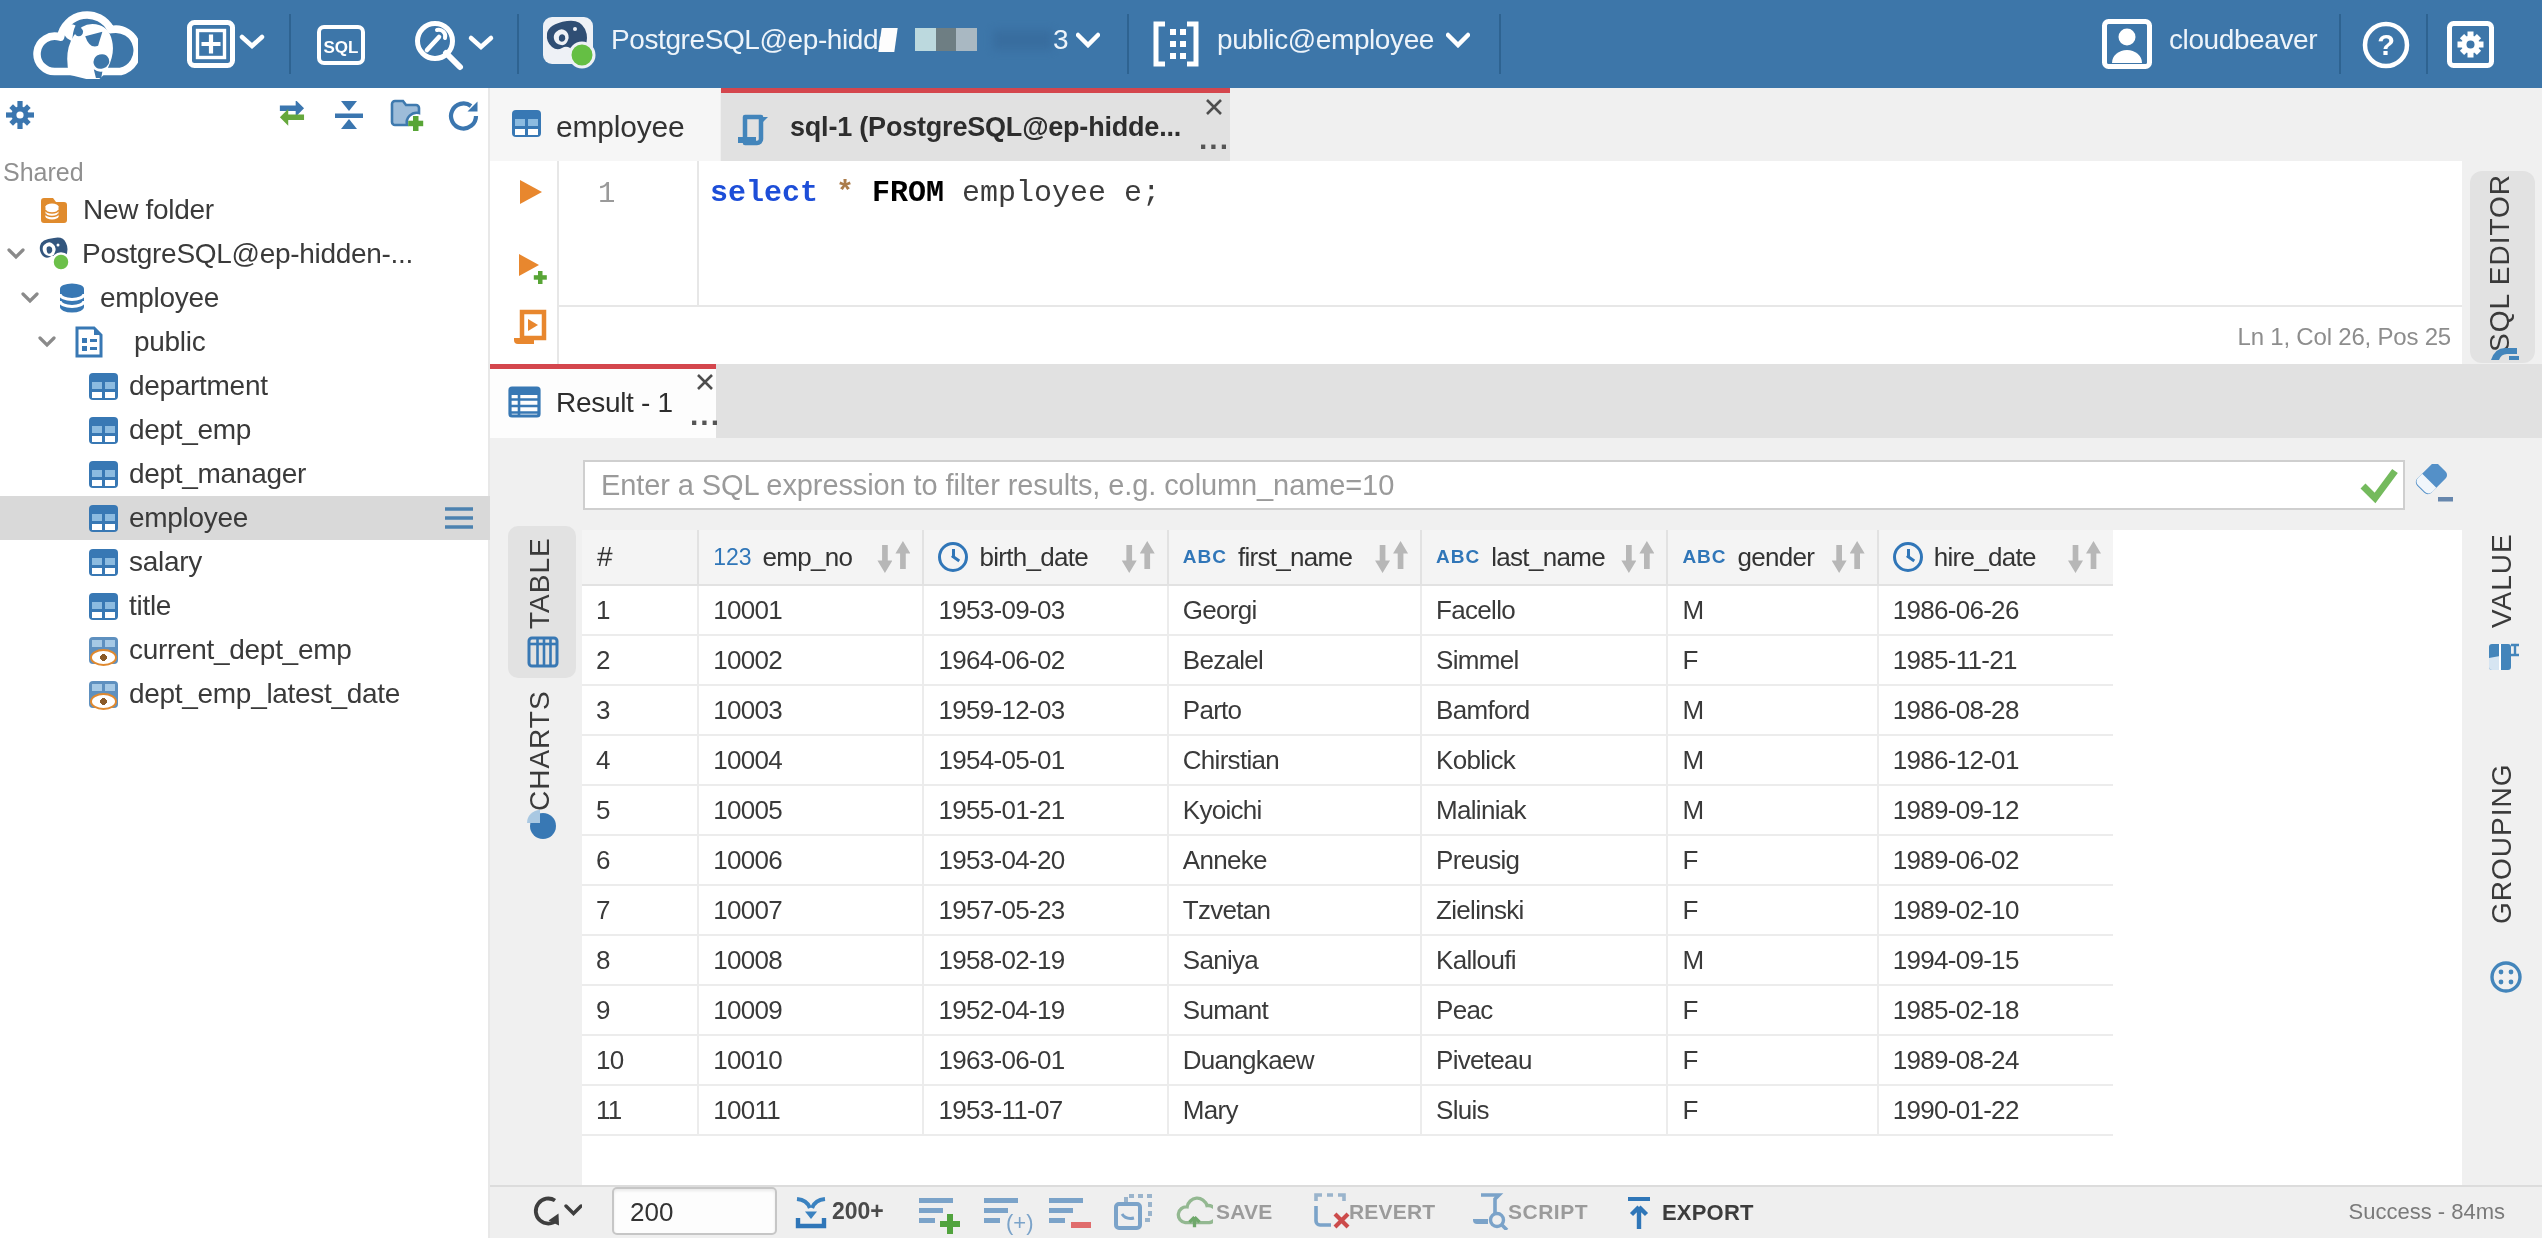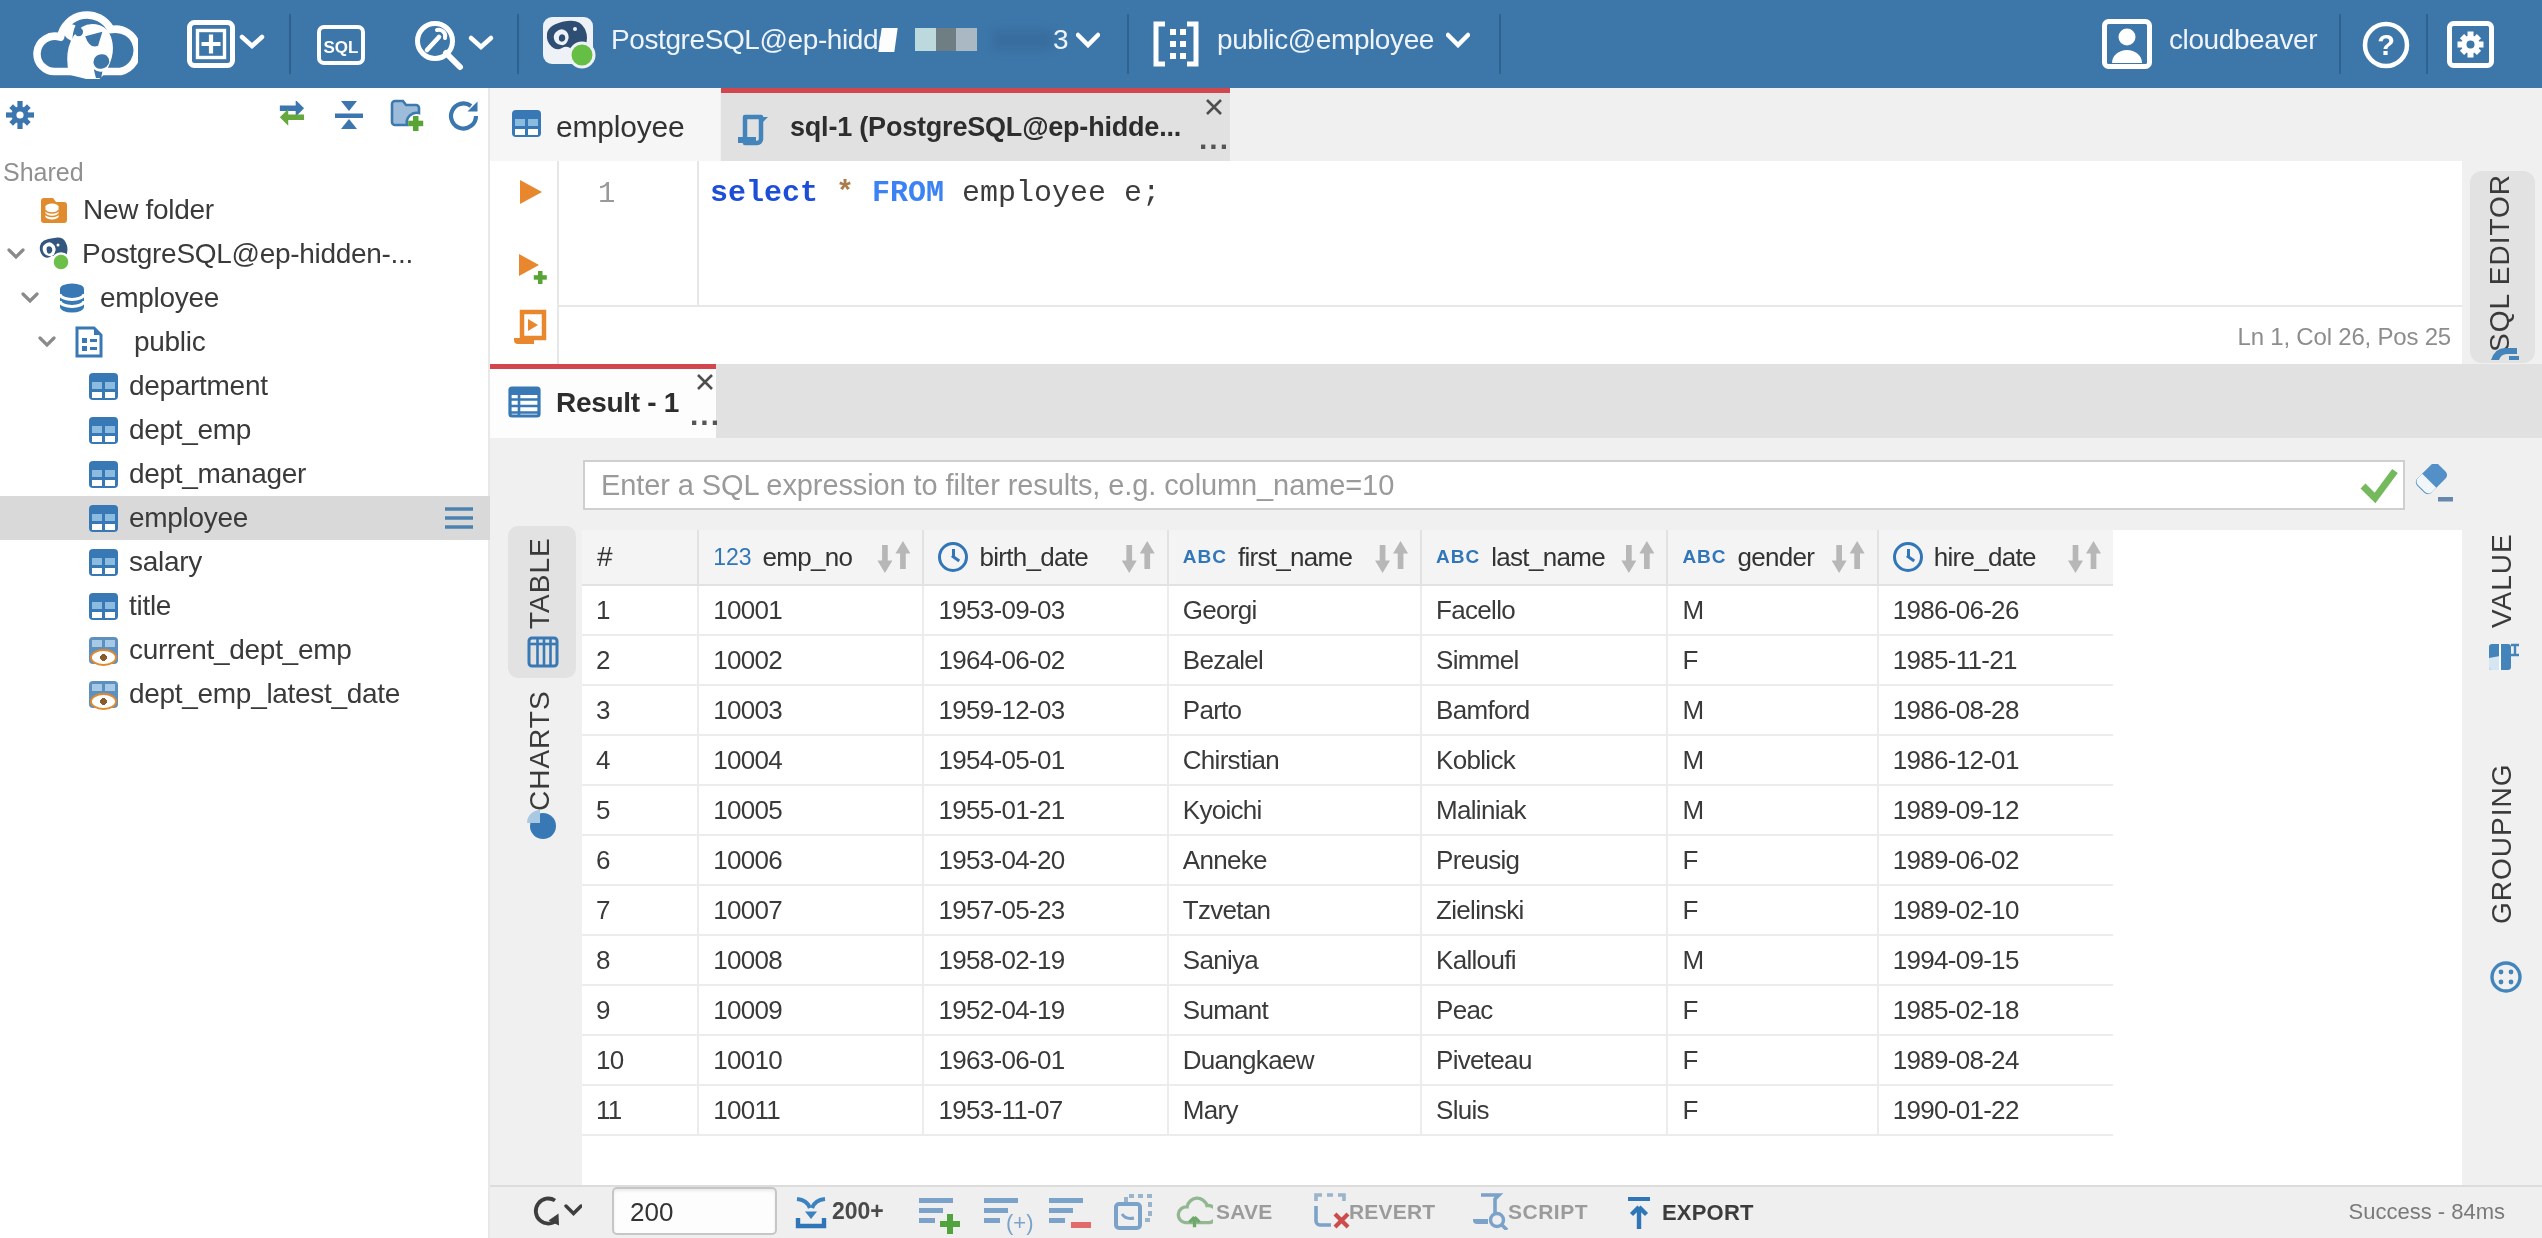--- a/index.html
+++ b/index.html
@@ -283,39 +283,39 @@
         <rect x="20" y="17" width="4.5" height="13"></rect>
         <rect x="15.8" y="21.2" width="13" height="4.5"></rect>
       </g>
     </svg></div>
 <div class="a" id="execscript" style="left:511px;top:309px"><svg width="38" height="36" viewBox="0 0 38 36">
 <path d="M11 3 h22 v26 h-22 z" fill="none" stroke="#e8872e" stroke-width="4.5"></path>
 <path d="M17 10 L27 16 L17 22 z" fill="#e8872e"></path>
 <path d="M3 29 h20 v6 h-16 a4 4 0 0 1 -4 -4 z" fill="#e8872e"></path>
 </svg></div>
 <div class="a" style="left:598px;top:178px;font-family:'Liberation Mono',monospace;font-size:29px;color:#9a9a9a">1</div>
-<div class="a" style="left:710px;top:176px;font-family:'Liberation Mono',monospace;font-size:30px;font-weight:bold;color:#444"><span style="color:#1d4ed8">select</span> <span style="color:#ab7c4a">*</span> <span style="color:#3b82f6">FROM</span><span style="font-weight:normal;color:#3c3c3c"> employee e;</span></div>
+<div class="a" style="left:710px;top:176px;font-family:'Liberation Mono',monospace;font-size:30px;font-weight:bold;color:#444"><span style="color:#1d4ed8">select</span> <span style="color:#ab7c4a">*</span> <span style="color:#000000">FROM</span><span style="font-weight:normal;color:#3c3c3c"> employee e;</span></div>
 <div class="a" style="left:2100px;top:323px;width:351px;font-size:24px;letter-spacing:-0.2px;color:#8d8d8d;text-align:right">Ln 1, Col 26, Pos 25</div>
 
 <div class="a" style="left:2462px;top:161px;width:80px;height:203px;background:#f0f0f0"></div>
 <div class="a" style="left:2470px;top:171px;width:65px;height:192px;background:#e2e2e2;border-radius:12px"></div>
 <div class="a vtx" style="left:2484px;top:183px;height:160px;font-size:28px;color:#3a3a3a">SQL EDITOR</div>
 <div class="a" id="sqleditoricon" style="left:2489px;top:346px"><svg width="30" height="16" viewBox="0 0 30 16">
       <path d="M2 14 q4 -12 14 -12 h12 v6 h-10 q-6 0 -8 6 z" fill="#4385bb"></path>
       <rect x="20" y="10" width="10" height="4" fill="#4385bb"></rect>
     </svg></div>
 
 <div class="a" style="left:490px;top:364px;width:2052px;height:74px;background:#e1e1e1"></div>
 <div class="a" style="left:490px;top:364px;width:226px;height:74px;background:#fdfdfd;border-top:5px solid #d4464d"></div>
 <div class="a" id="resicon" style="left:508px;top:386px"><svg width="33" height="32" viewBox="0 0 33 32">
 <rect x="2" y="2" width="29" height="28" rx="2" fill="none" stroke="#3878b4" stroke-width="3.2"></rect>
 <rect x="2" y="2" width="29" height="7" fill="#3878b4"></rect>
 <path d="M2 13.5 h29 M2 20 h29 M2 26.5 h29 M11 9 v21" stroke="#3878b4" stroke-width="2.6"></path>
 </svg></div>
-<div class="a" style="left:556px;top:387px;font-size:28px;letter-spacing:-0.3px;font-weight:bold;color:#2d2d2d">Result - 1</div>
+<div class="a" style="left:556px;top:387px;font-size:28px;letter-spacing:-0.3px;font-weight:normal;color:#2d2d2d">Result - 1</div>
 <div class="a" id="closex2" style="left:696px;top:373px"><svg width="18" height="18" viewBox="0 0 18 18">
       <path d="M2 2 L16 16 M16 2 L2 16" stroke="#4e4e4e" stroke-width="2.6"></path>
     </svg></div>
 <div class="a" style="left:690px;top:398px;font-size:30px;font-weight:bold;color:#555;letter-spacing:2px">...</div>
 
 <div class="a" style="left:490px;top:438px;width:2052px;height:92px;background:#f0f0f0"></div>
 <div class="a" style="left:583px;top:460px;width:1822px;height:50px;background:#fff;border:2px solid #cfcfcf"></div>
 <div class="a" style="left:601px;top:469px;font-size:29px;letter-spacing:-0.1px;color:#9a9a9a">Enter a SQL expression to filter results, e.g. column_name=10</div>
 <div class="a" id="checkicon" style="left:2358px;top:466px"><svg width="42" height="38" viewBox="0 0 42 38">
       <path d="M5 20 L17 32 L37 5" fill="none" stroke="#74ba5d" stroke-width="7"></path>

